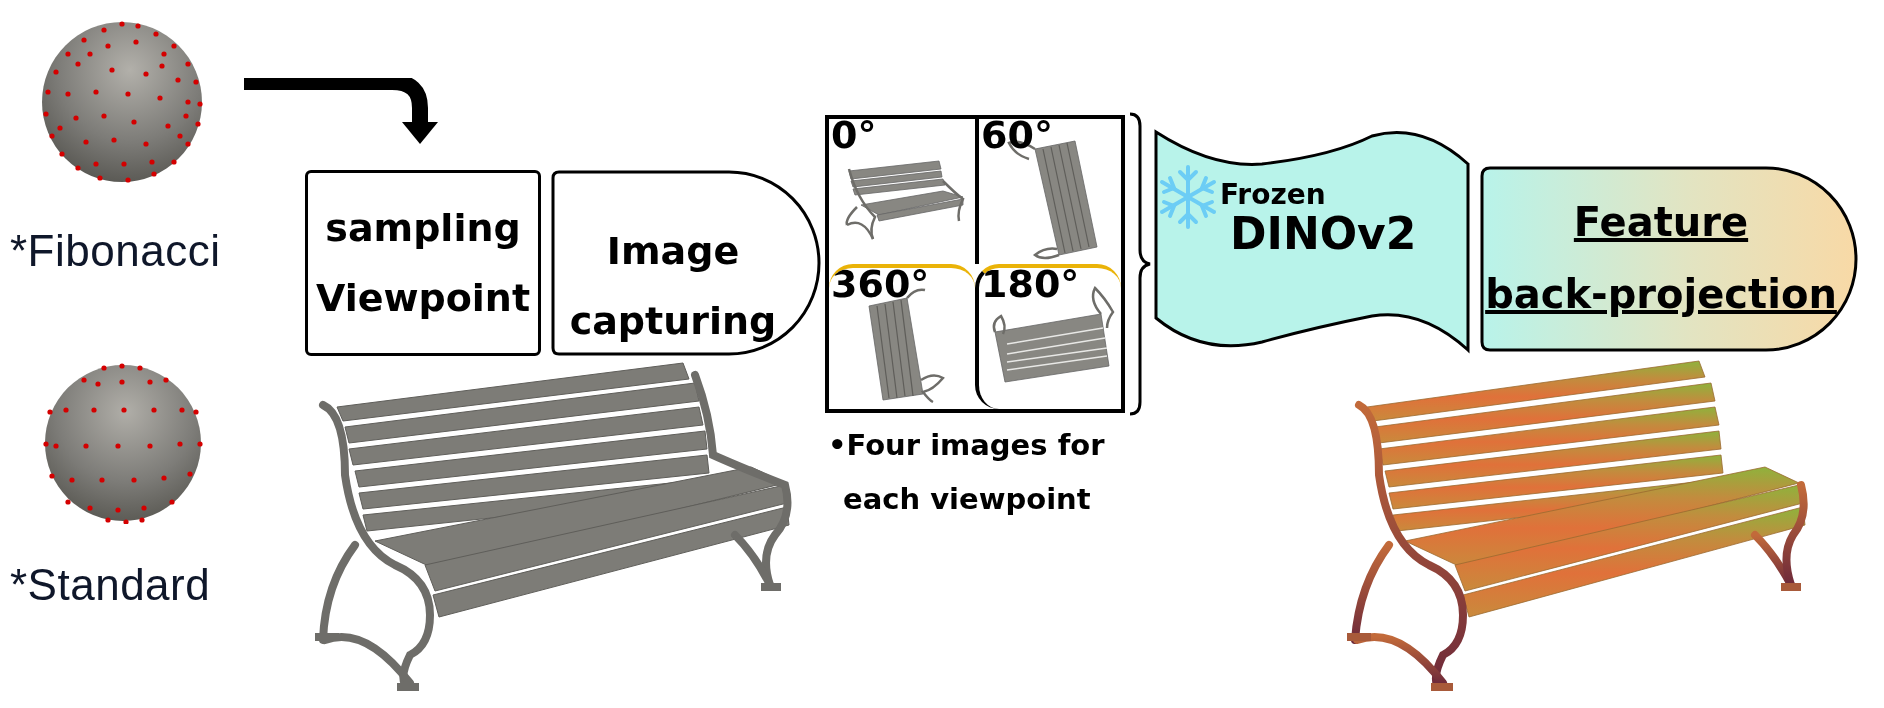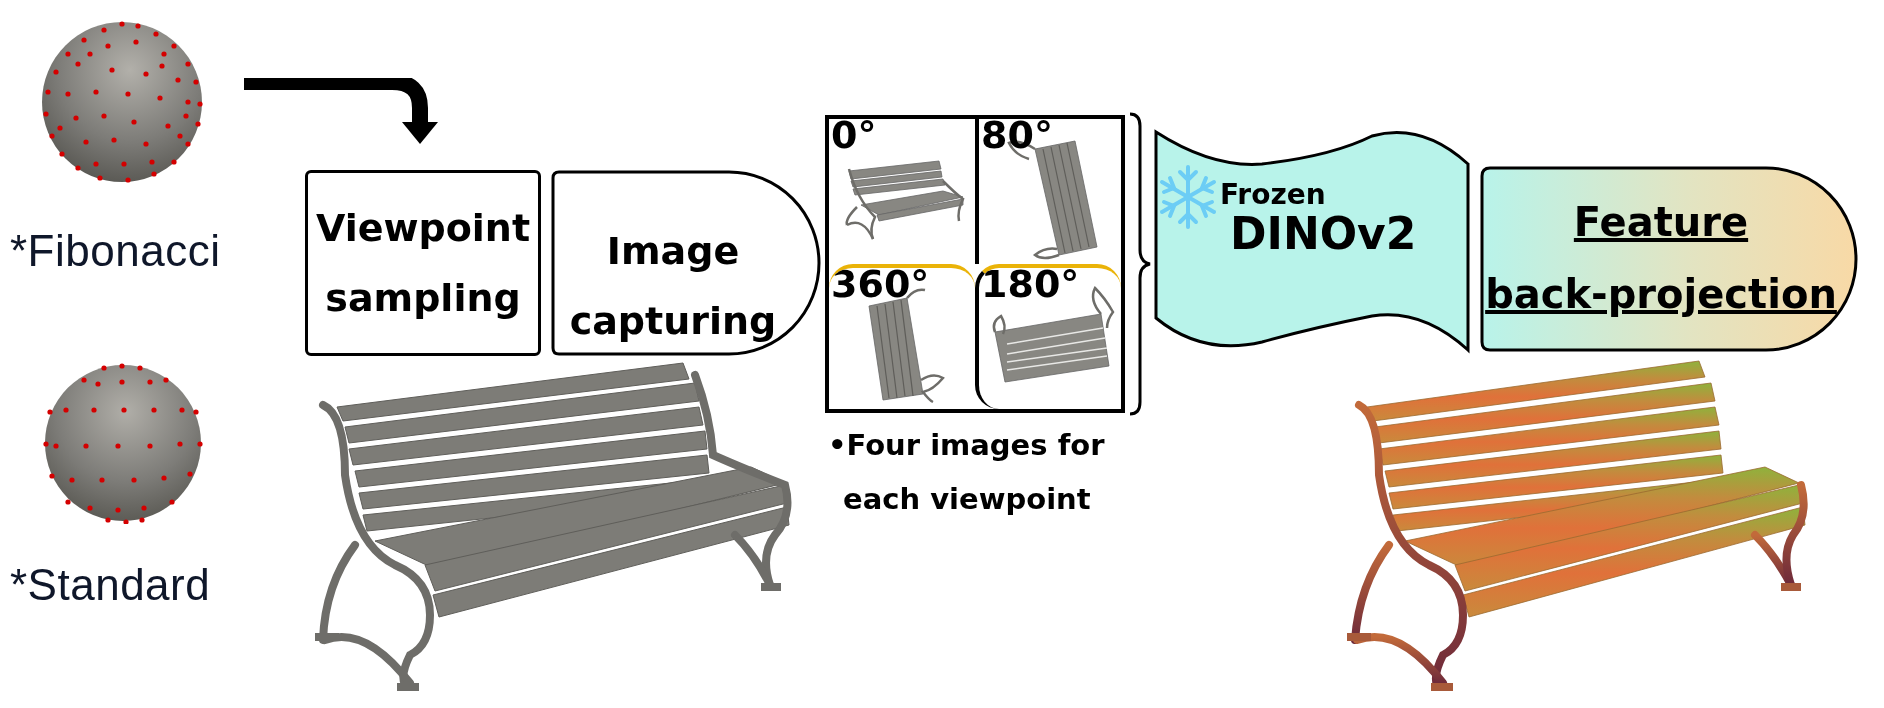--- a/index.html
+++ b/index.html
@@ -147,22 +147,22 @@
 <div class="abs label-light" style="left:10px;top:560px;">*Standard</div>
 
 <div class="abs" style="left:242px;top:78px;width:200px;height:72px;">
   <svg width="200" height="72" viewBox="0 0 200 72">
     <path d="M2 4 H150 Q178 4 178 30 V46" stroke="#000" stroke-width="16" fill="none"></path>
     <polygon points="160,44 196,44 178,66" fill="#000"></polygon>
   </svg>
 </div>
 
 <div class="box" style="left:305px;top:170px;width:236px;height:186px;">
+  <span>sampling</span>
   <span>Viewpoint</span>
-  <span>sampling</span>
 </div>
 
 <div class="abs" style="left:551px;top:170px;width:272px;height:186px;">
   <svg width="272" height="186" viewBox="0 0 272 186" style="position:absolute;left:0;top:0;">
     <path d="M8 2 H178 A90 91 0 0 1 178 184 H8 Q2 184 2 178 V8 Q2 2 8 2 Z" fill="#fff" stroke="#000" stroke-width="3"></path>
   </svg>
   <div style="position:absolute;left:0;top:0;width:244px;height:186px;display:flex;flex-direction:column;align-items:center;justify-content:flex-end;">
     <span style="font-weight:bold;font-size:38px;line-height:70px;">Image</span>
     <span style="font-weight:bold;font-size:38px;line-height:70px;">capturing</span>
   </div>
@@ -209,21 +209,21 @@
       </g>
       <g fill="none" stroke="#6e6d69" stroke-width="2.5">
         <path d="M20 50 Q28 80 46 98 Q40 110 44 120"></path>
           <path d="M28 88 Q16 100 18 106"></path>
         <path d="M18 106 Q34 98 44 120"></path>
           <path d="M114 62 Q128 76 134 80 Q128 92 130 102"></path>
       </g>
     </svg>
   </div>
   <div class="cell r">
-    <div class="angle">80°</div>
+    <div class="angle">60°</div>
     <svg width="146" height="145" viewBox="0 0 146 145">
       <g fill="#888782" stroke="#666" stroke-width="0.8">
         <polygon points="56,30 96,22 118,128 80,136"></polygon>
       </g>
       <g stroke="#5f5e5a" stroke-width="1.2">
         <line x1="64" y1="30" x2="86" y2="134"></line>
           <line x1="72" y1="28" x2="94" y2="132"></line>
         <line x1="80" y1="26" x2="102" y2="130"></line>
           <line x1="88" y1="24" x2="110" y2="128"></line>
       </g>

